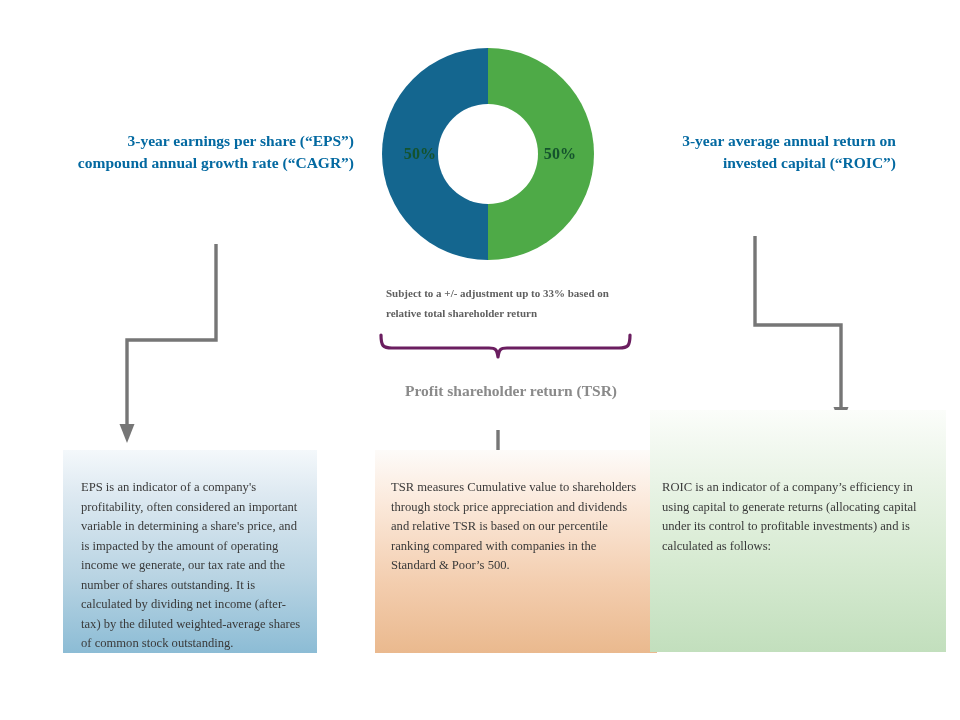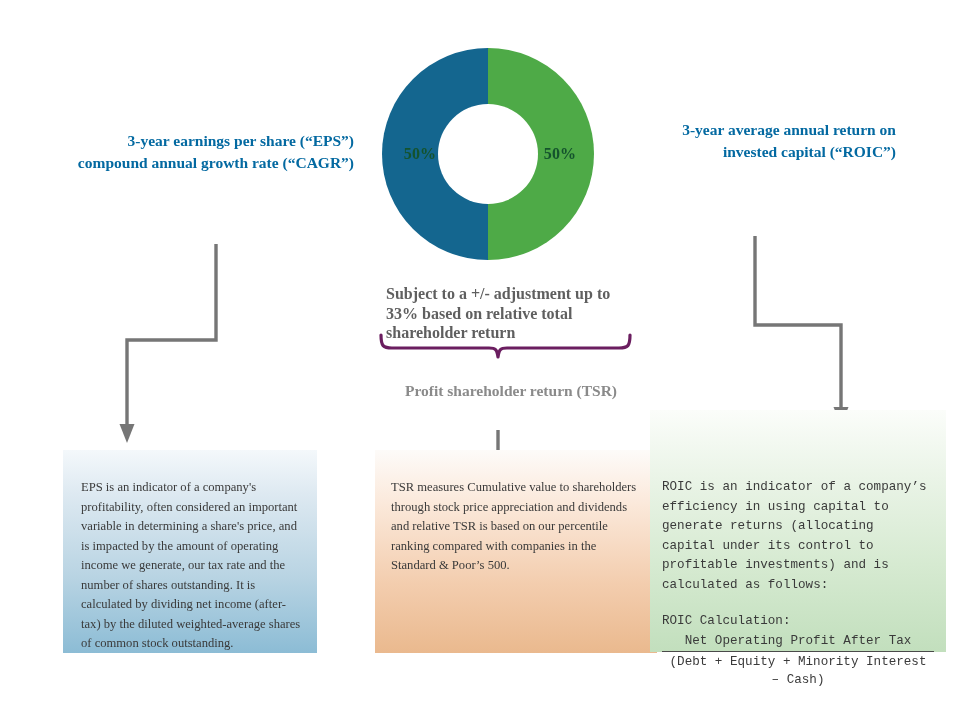--- a/index.html
+++ b/index.html
@@ -63,21 +63,21 @@
   .heading {
     position: absolute;
     color: #0369a1;
     font-weight: bold;
     font-size: 15.5px;
     line-height: 22px;
     text-align: right;
     font-family: "Liberation Serif", "DejaVu Serif", serif;
   }
   .heading-left  { left: 58px;  top: 130px; width: 296px; }
-  .heading-right { left: 634px; top: 119px; width: 262px; }
+  .heading-right { left: 634px; top: 130px; width: 262px; }
 
   .tsr-heading {
     position: absolute;
     left: 398px;
     top: 380px;
     width: 226px;
     text-align: center;
     color: #8a8a8a;
     font-weight: bold;
     font-size: 15.5px;
@@ -85,21 +85,21 @@
     font-family: "Liberation Serif", "DejaVu Serif", serif;
   }
 
   .subject-note {
     position: absolute;
     left: 386px;
     top: 284px;
     width: 240px;
     color: #5f5f5f;
     font-weight: bold;
-    font-size: 16px;
+    font-size: 11px;
     line-height: 19.5px;
     text-align: left;
     font-family: "Liberation Serif", "DejaVu Serif", serif;
   }
 
   
   .box {
     position: absolute;
     box-sizing: border-box;
     color: #3a3a3a;
@@ -123,21 +123,20 @@
     background: linear-gradient(to bottom, #fdfbf9 0%, #fbe9db 26%, #f3cdae 66%, #eab98e 100%);
     padding: 28px 14px 0 16px;
   }
   .box-right {
     left: 650px;
     top: 410px;
     width: 296px;
     height: 242px;
     background: linear-gradient(to bottom, #fbfdfa 0%, #eaf4e7 28%, #d6ead1 64%, #c2dfbd 100%);
     padding: 68px 12px 2px 12px;
-    font-family: Liberation Mono, monospace;
   }
   .box p { margin: 0; }
 
   
   .formula {
     margin-top: 17px;
   }
   .formula .num {
     display: block;
     text-align: center;
@@ -211,20 +210,15 @@
   <div class="box box-left">
     <p>EPS is an indicator of a company's profitability,  often considered an important variable in determining a share's price, and is impacted by the amount of operating income we generate, our tax rate and the number of shares outstanding.  It is calculated by dividing  net income (after-tax) by the diluted weighted-average shares of common stock outstanding.</p>
   </div>
 
   <div class="box box-mid">
     <p>TSR measures Cumulative value to shareholders through stock price appreciation and dividends and relative TSR is based on our percentile ranking compared with companies in the Standard &amp; Poor’s 500.</p>
   </div>
 
   <div class="box box-right">
     <p>ROIC is an indicator of a company’s efficiency in using capital to generate returns (allocating capital under its control to profitable investments) and is calculated as follows:</p>
-    <div class="formula">
-      <span>ROIC Calculation:</span>
-      <span class="num">Net Operating Profit After Tax</span>
-      <span class="den">(Debt + Equity + Minority Interest – Cash)</span>
-    </div>
   </div>
 
 </div>
 
 </body></html>

